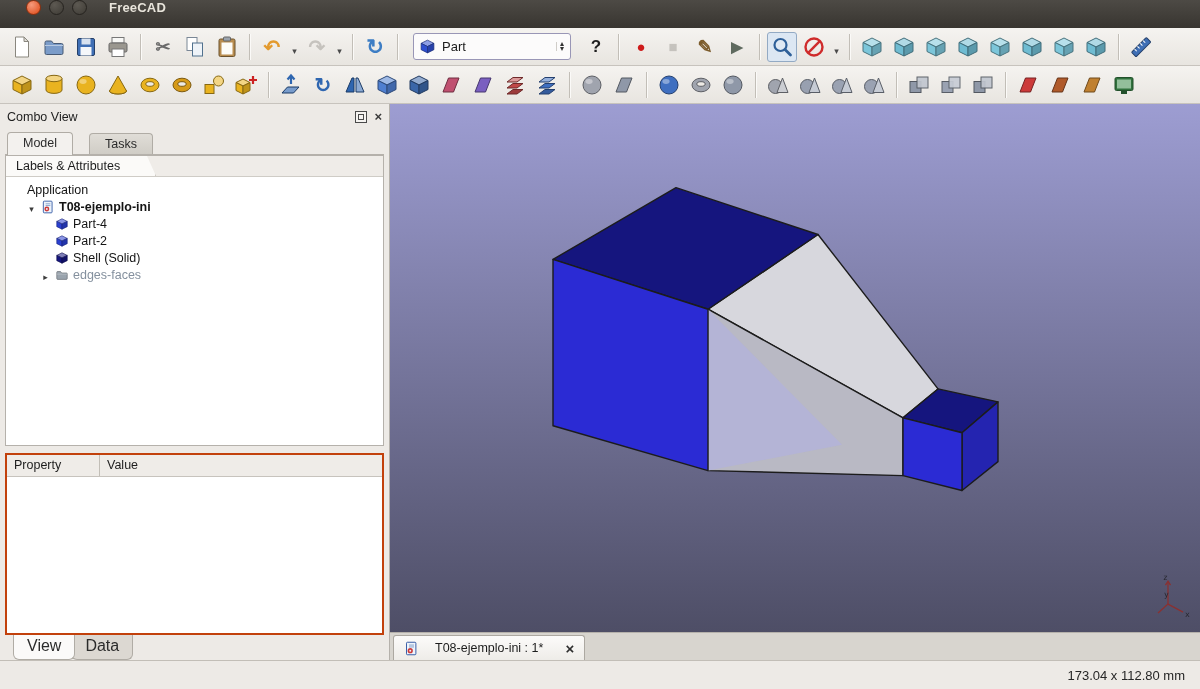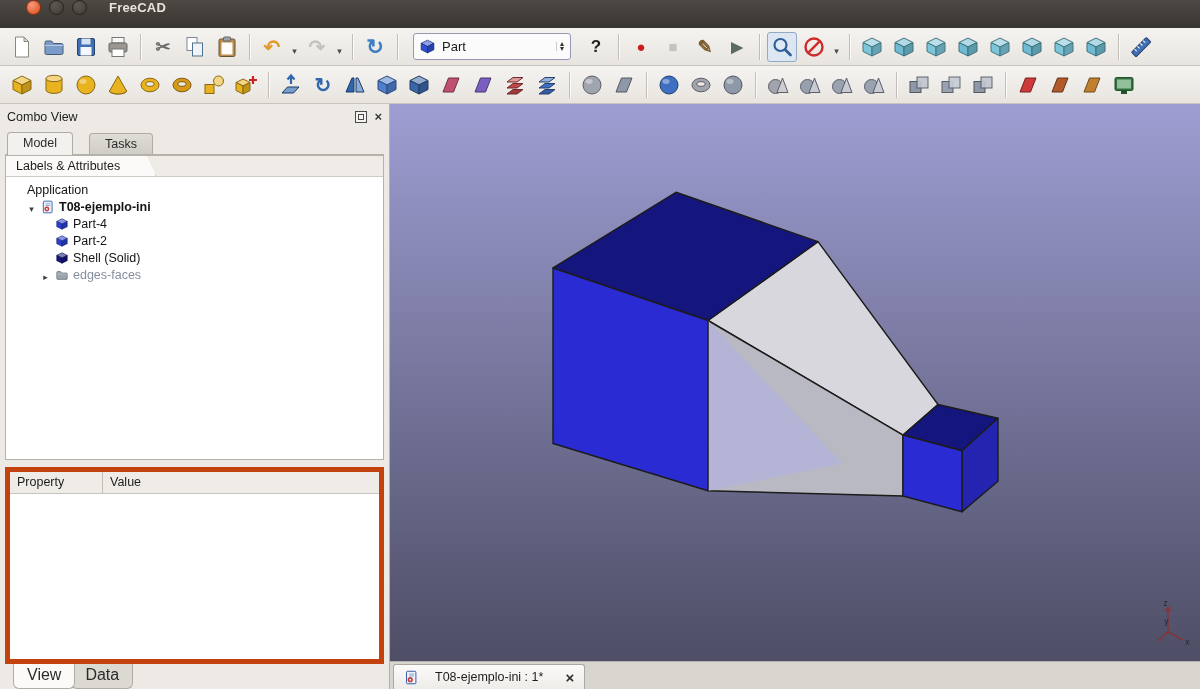--- a/index.html
+++ b/index.html
@@ -44,21 +44,21 @@
   .tree-header{height:20px;background:#efece8;border-bottom:1px solid #cfccc6;display:flex;flex:0 0 20px}
   .th-cell{width:150px;box-sizing:border-box;padding:3px 10px 0;font-size:12.5px;color:#1d1d1d;background:#fbfaf8;border-right:1px solid #c2beb7;clip-path:polygon(0 0,calc(100% - 9px) 0,100% 100%,0 100%)}
   .tree{flex:1;padding:3px 0 0 4px;overflow:hidden}
   .trow{display:flex;align-items:flex-end;height:17px;font-size:12.5px;color:#141414;gap:4px;white-space:nowrap}
   .trow .arrow{width:11px;font-size:9px;color:#3c3c3c;text-align:center;flex:0 0 11px}
   .trow .ticon{width:14px;height:14px;flex:0 0 14px}
   .trow .ticon svg{width:14px;height:14px;display:block}
   .trow.bold .lab{font-weight:bold}
   .trow.muted .lab{color:#84909e}
 
-  .prop-wrap{flex:1 1 0;margin-top:7px;border:5px solid #c2410c;background:#6d28d9;display:flex;flex-direction:column;min-height:0}
+  .prop-wrap{flex:1 1 0;margin-top:7px;border:2px solid #c2410c;background:#6d28d9;display:flex;flex-direction:column;min-height:0}
   .prop-header{height:21px;flex:0 0 21px;background:#efece8;border-bottom:1px solid #c7c3bd;display:flex;font-size:12.5px;color:#1d1d1d}
   .pc{padding:3px 7px 0;box-sizing:border-box;border-right:1px solid #c2beb7}
   .pc.c0{width:93px}
   .pc.c1{flex:1;border-right:none}
   .prop-body{flex:1;background:#fff}
 
   .vd-tabs{height:25px;flex:0 0 25px;display:flex;align-items:flex-start;padding-left:8px}
   .vtab{padding:2px 13px 4px;font-size:16px;color:#2b2b2b;border:1px solid #b0aca5;border-top:none;border-radius:0 0 6px 6px;background:#dcd8d2;margin-right:-4px}
   .vtab.active{background:#fbfaf9;position:relative;z-index:2}
 
@@ -604,13 +604,16 @@
                 <circle cx="10" cy="15.5" r="1.6" fill="#eef3fb"></circle>
               </svg>
             </span>
           <span>T08-ejemplo-ini : 1*</span>
           <span class="doc-close">×</span>
         </div>
       </div>
     </div>
   </div>
 
+  <div class="statusbar">
+    <span>173.04 x 112.80 mm</span>
+  </div>
 </div>
 
 </body></html>

